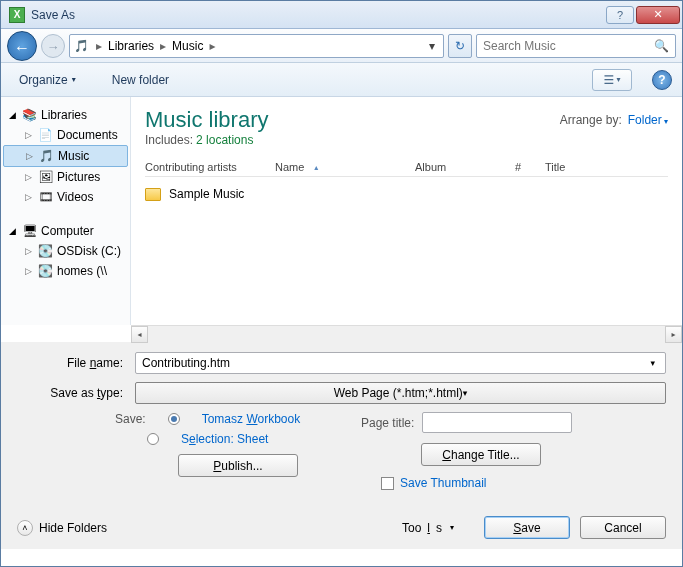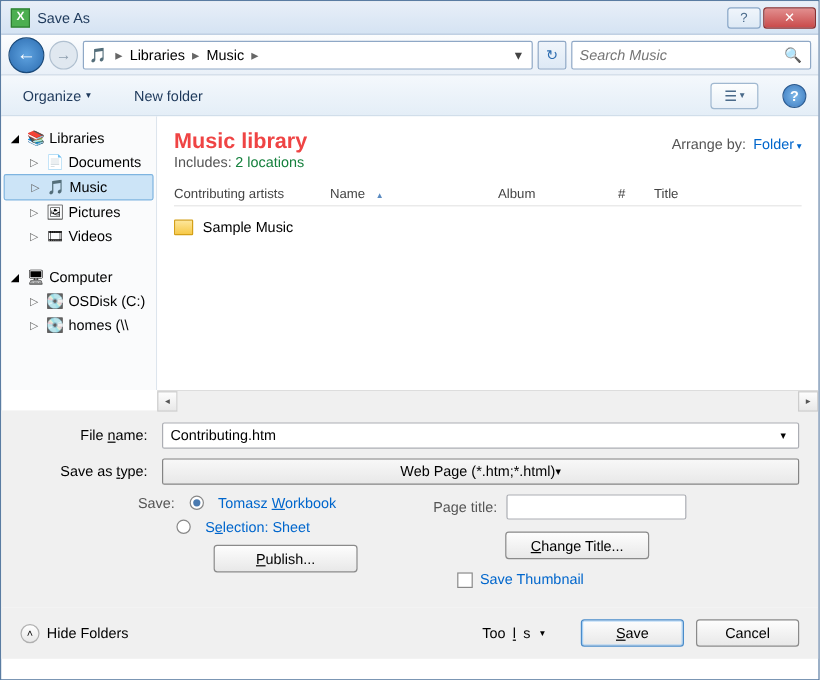--- a/index.html
+++ b/index.html
@@ -13,40 +13,40 @@
 .navbar{height:34px;background:linear-gradient(#fcfdfe,#e9f0f8);display:flex;align-items:center;padding:3px 6px;gap:4px;border-bottom:1px solid #c0d0e0}
 .nav-back{width:30px;height:30px;border-radius:50%;background:radial-gradient(#5fa3e0,#2c6cb0);border:1px solid #1a4a7a;display:flex;align-items:center;justify-content:center;color:#fff;font-size:16px}
 .nav-fwd{width:24px;height:24px;border-radius:50%;background:#e0e8f0;border:1px solid #b0c0d0;color:#90a0b0;display:flex;align-items:center;justify-content:center;font-size:13px}
 .addr{flex:1;height:24px;border:1px solid #8fa8c6;background:#fff;display:flex;align-items:center;padding:0 4px;border-radius:2px}
 .addr-ico{width:16px;height:16px;margin-right:4px;display:flex;align-items:center;justify-content:center}
 .crumb{padding:0 4px;color:#000}
 .crumb-sep{color:#666;padding:0 2px}
 .addr-drop{color:#444;padding:0 4px}
 .refresh{width:24px;height:24px;border:1px solid #8fa8c6;background:linear-gradient(#f0f5fb,#dde9f5);display:flex;align-items:center;justify-content:center;color:#2c6cb0;border-radius:2px}
 .search{width:200px;height:24px;border:1px solid #8fa8c6;background:#fff;display:flex;align-items:center;padding:0 6px;border-radius:2px}
-.search input{border:none;outline:none;flex:1;font-style:italic;color:#0369a1}
+.search input{border:none;outline:none;flex:1;color:#0369a1}
 .search-ico{color:#2c6cb0}
 .toolbar{height:34px;background:linear-gradient(#f4f8fc,#e4eef7);display:flex;align-items:center;padding:0 10px;gap:20px;border-bottom:1px solid #c8d6e5}
 .toolbar-btn{color:#1e395b;padding:4px 8px;display:flex;align-items:center;gap:4px}
 .toolbar-spacer{flex:1}
 .view-btn{width:40px;height:22px;border:1px solid #a0b8d0;background:linear-gradient(#fdfefe,#e8f0f8);border-radius:3px;display:flex;align-items:center;justify-content:center;gap:2px;color:#4a6a8a}
 .help-btn{width:20px;height:20px;border-radius:50%;background:radial-gradient(#7fb8e8,#3a7ac0);color:#fff;display:flex;align-items:center;justify-content:center;font-weight:bold;border:1px solid #2a5a90}
 .main{display:flex;height:228px}
 .sidebar{width:130px;background:#fafbfc;border-right:1px solid #dde5ed;padding:8px 0;overflow:hidden}
 .tree-item{display:flex;align-items:center;padding:2px 2px 2px 8px;gap:3px;white-space:nowrap;color:#000}
 .tree-item.lvl1{padding-left:24px}
 .tree-item.sel{background:#cce4f7;border:1px solid #7eb4e0;border-radius:2px;margin:0 2px;padding-left:22px}
 .tree-arrow{width:10px;color:#666;font-size:9px}
 .tree-arrow.open{color:#000}
 .tree-ico{width:16px;height:16px;display:flex;align-items:center;justify-content:center;font-size:12px}
 .tree-spacer{height:14px}
 .folder-ico{width:16px;height:13px;background:linear-gradient(#fde69a,#f7c948);border:1px solid #d4a017;border-radius:1px}
 .content{flex:1;background:#fff;padding:10px 14px;display:flex;flex-direction:column}
 .lib-header{display:flex;align-items:flex-start;margin-bottom:14px}
-.lib-title{color:#ef4444;font-size:18px;font-weight:bold}
+.lib-title{color:#0f766e;font-size:22px;font-weight:normal}
 .lib-sub{color:#555;font-size:11px}
 .lib-sub a{color:#15803d;text-decoration:none}
 .lib-spacer{flex:1}
 .arrange{color:#555;font-size:11px;display:flex;align-items:center;gap:6px;margin-top:6px}
 .arrange-val{color:#0066cc}
 .arrange-val::after{content:" ▾";font-size:8px}
 .col-header{display:flex;border-bottom:1px solid #e5e5e5;padding-bottom:3px;margin-bottom:6px}
 .col{color:#444;font-size:11px;padding-right:10px}
 .col.name{width:140px;display:flex;align-items:center;gap:4px}
 .col.name::after{content:"▴";color:#5a8ac0;font-size:8px;margin-left:6px}
@@ -67,21 +67,21 @@
 .form-select::after{content:"▾";color:#000;font-size:9px}
 .combo-drop{color:#000;padding:0 4px;font-size:9px}
 .meta-row{display:flex;padding:0 0 12px 44px}
 .meta-group{display:flex;align-items:center;gap:6px}
 .meta-group.left{width:290px}
 .meta-label{color:#6a6a6a}
 .meta-val{color:#0066cc}
 .opts{display:flex;padding:0 0 8px 98px}
 .opts-left{width:246px}
 .opts-right{flex:1}
-.radio-row{display:flex;align-items:center;gap:12px;margin-bottom:6px;padding-left:32px}
+.radio-row{display:flex;align-items:center;gap:22px;margin-bottom:6px;padding-left:32px}
 .radio-label{color:#555}
 .radio{width:12px;height:12px;border:1px solid #888;border-radius:50%;background:#fff;display:flex;align-items:center;justify-content:center}
 .radio.checked::after{content:"";width:6px;height:6px;background:#4a7ab0;border-radius:50%}
 .link-text{color:#0066cc}
 .btn{height:23px;border:1px solid #8a8a8a;background:linear-gradient(#fdfdfd,#e8e8e8);border-radius:3px;padding:0 16px;display:inline-flex;align-items:center;justify-content:center;color:#000}
 .btn.primary{border-color:#4a8cca;box-shadow:0 0 0 1px #a6d0f5 inset}
 .btn-row{display:flex;justify-content:center;margin-top:8px}
 .pt-row{display:flex;align-items:center;gap:8px;margin-bottom:10px}
 .pt-label{color:#555}
 .pt-input{width:150px;height:21px;border:1px solid #abadb3;background:#fff;border-radius:2px}

